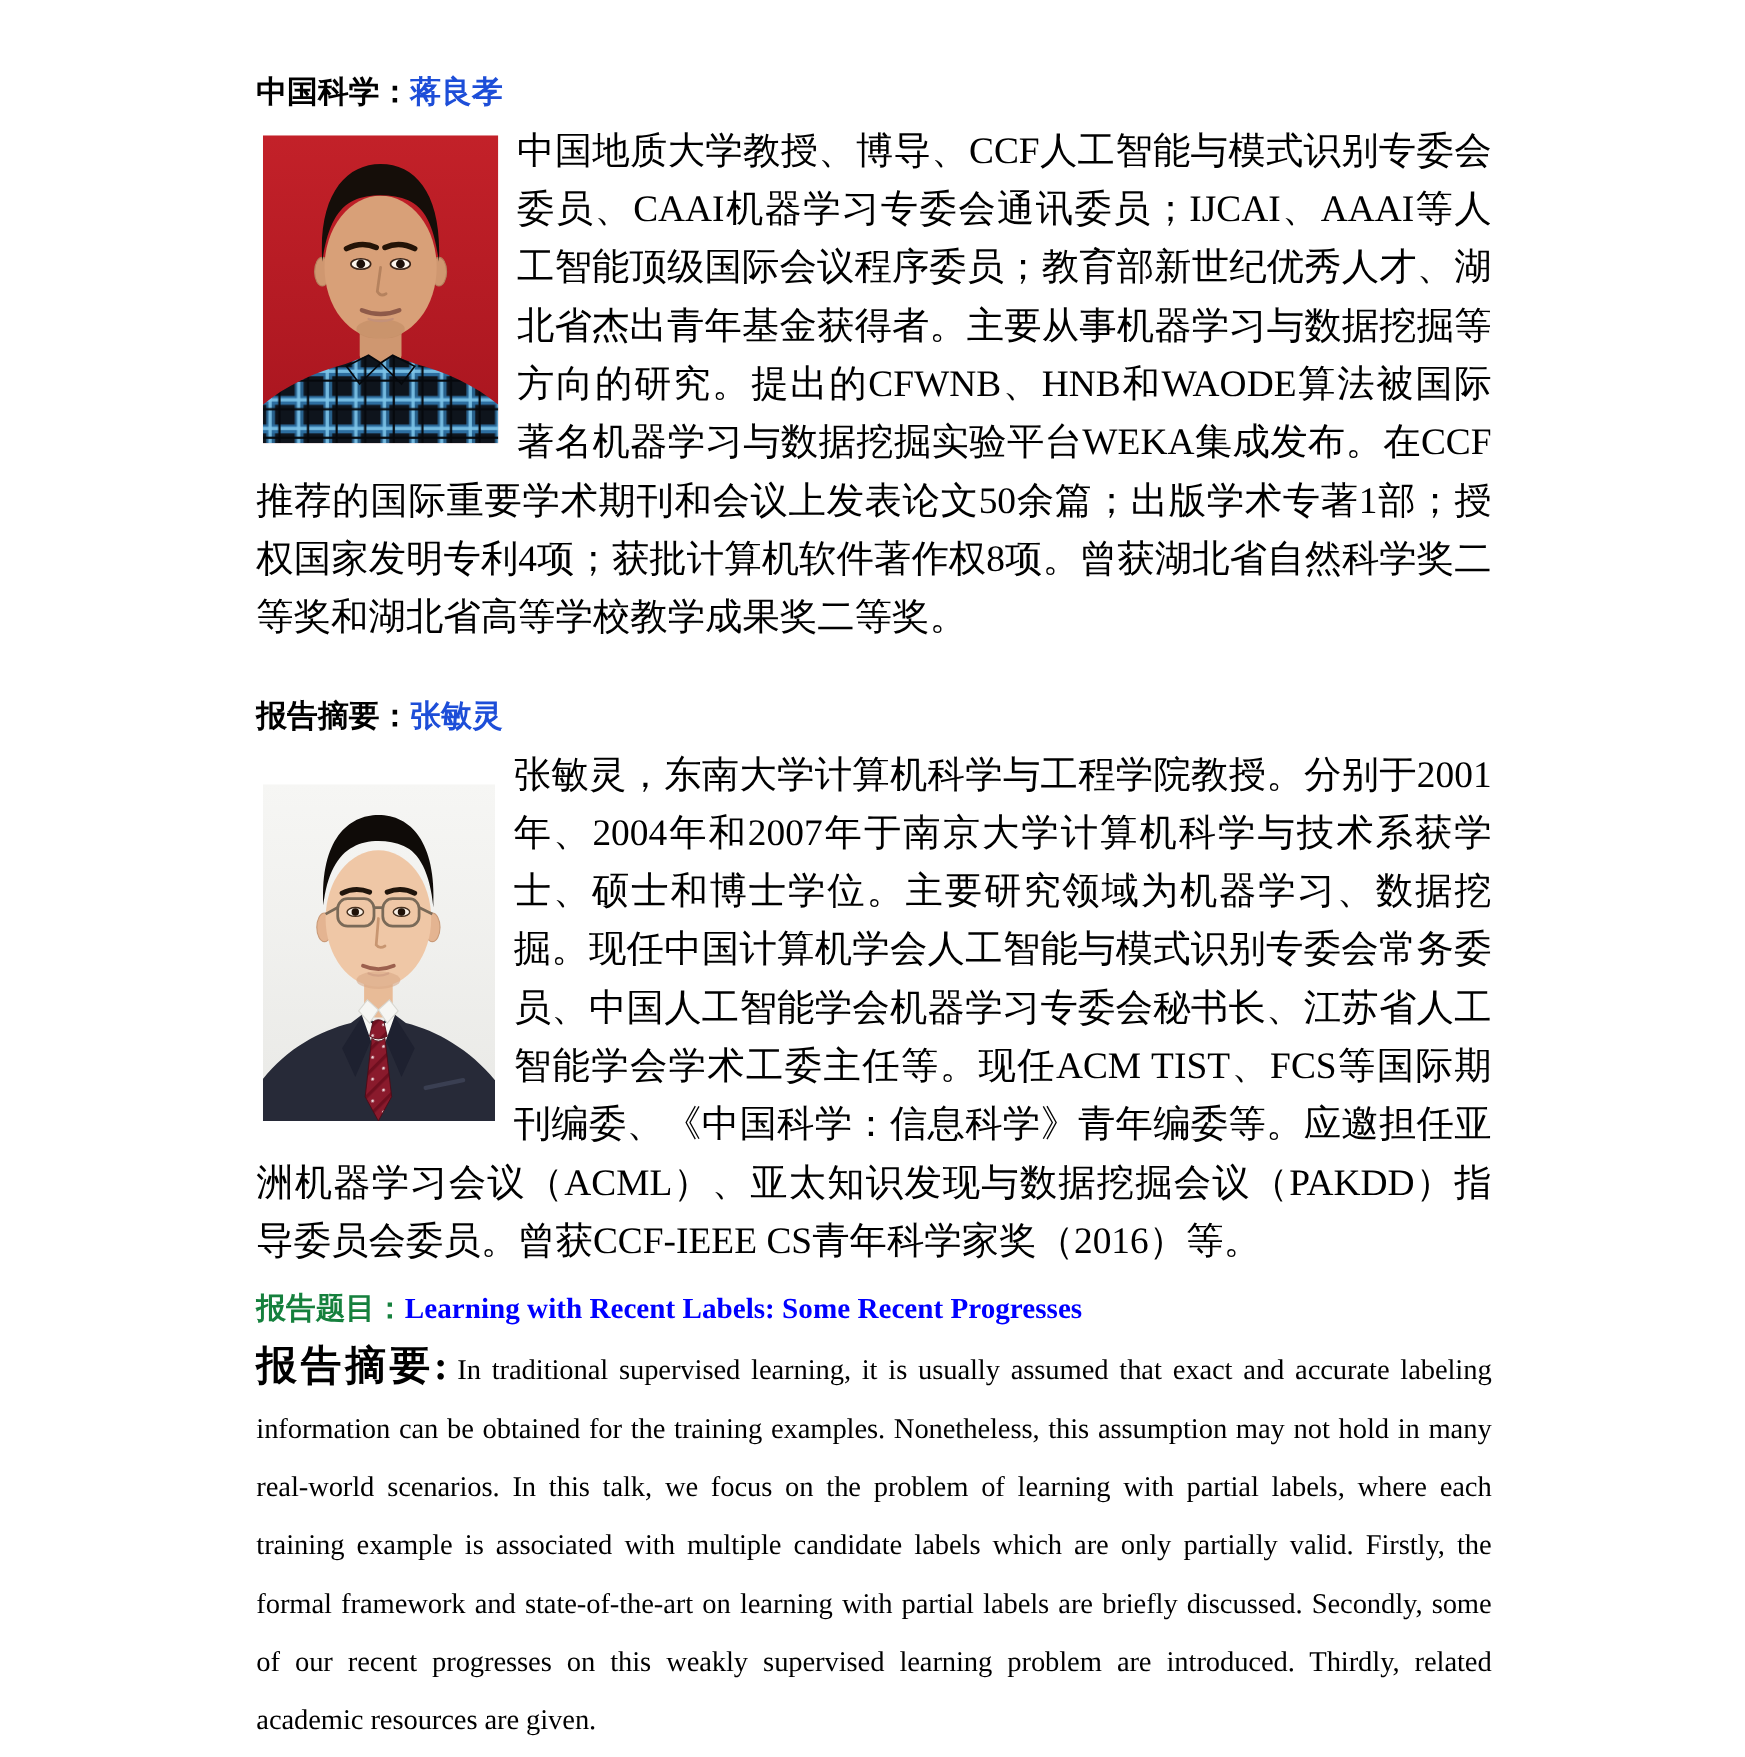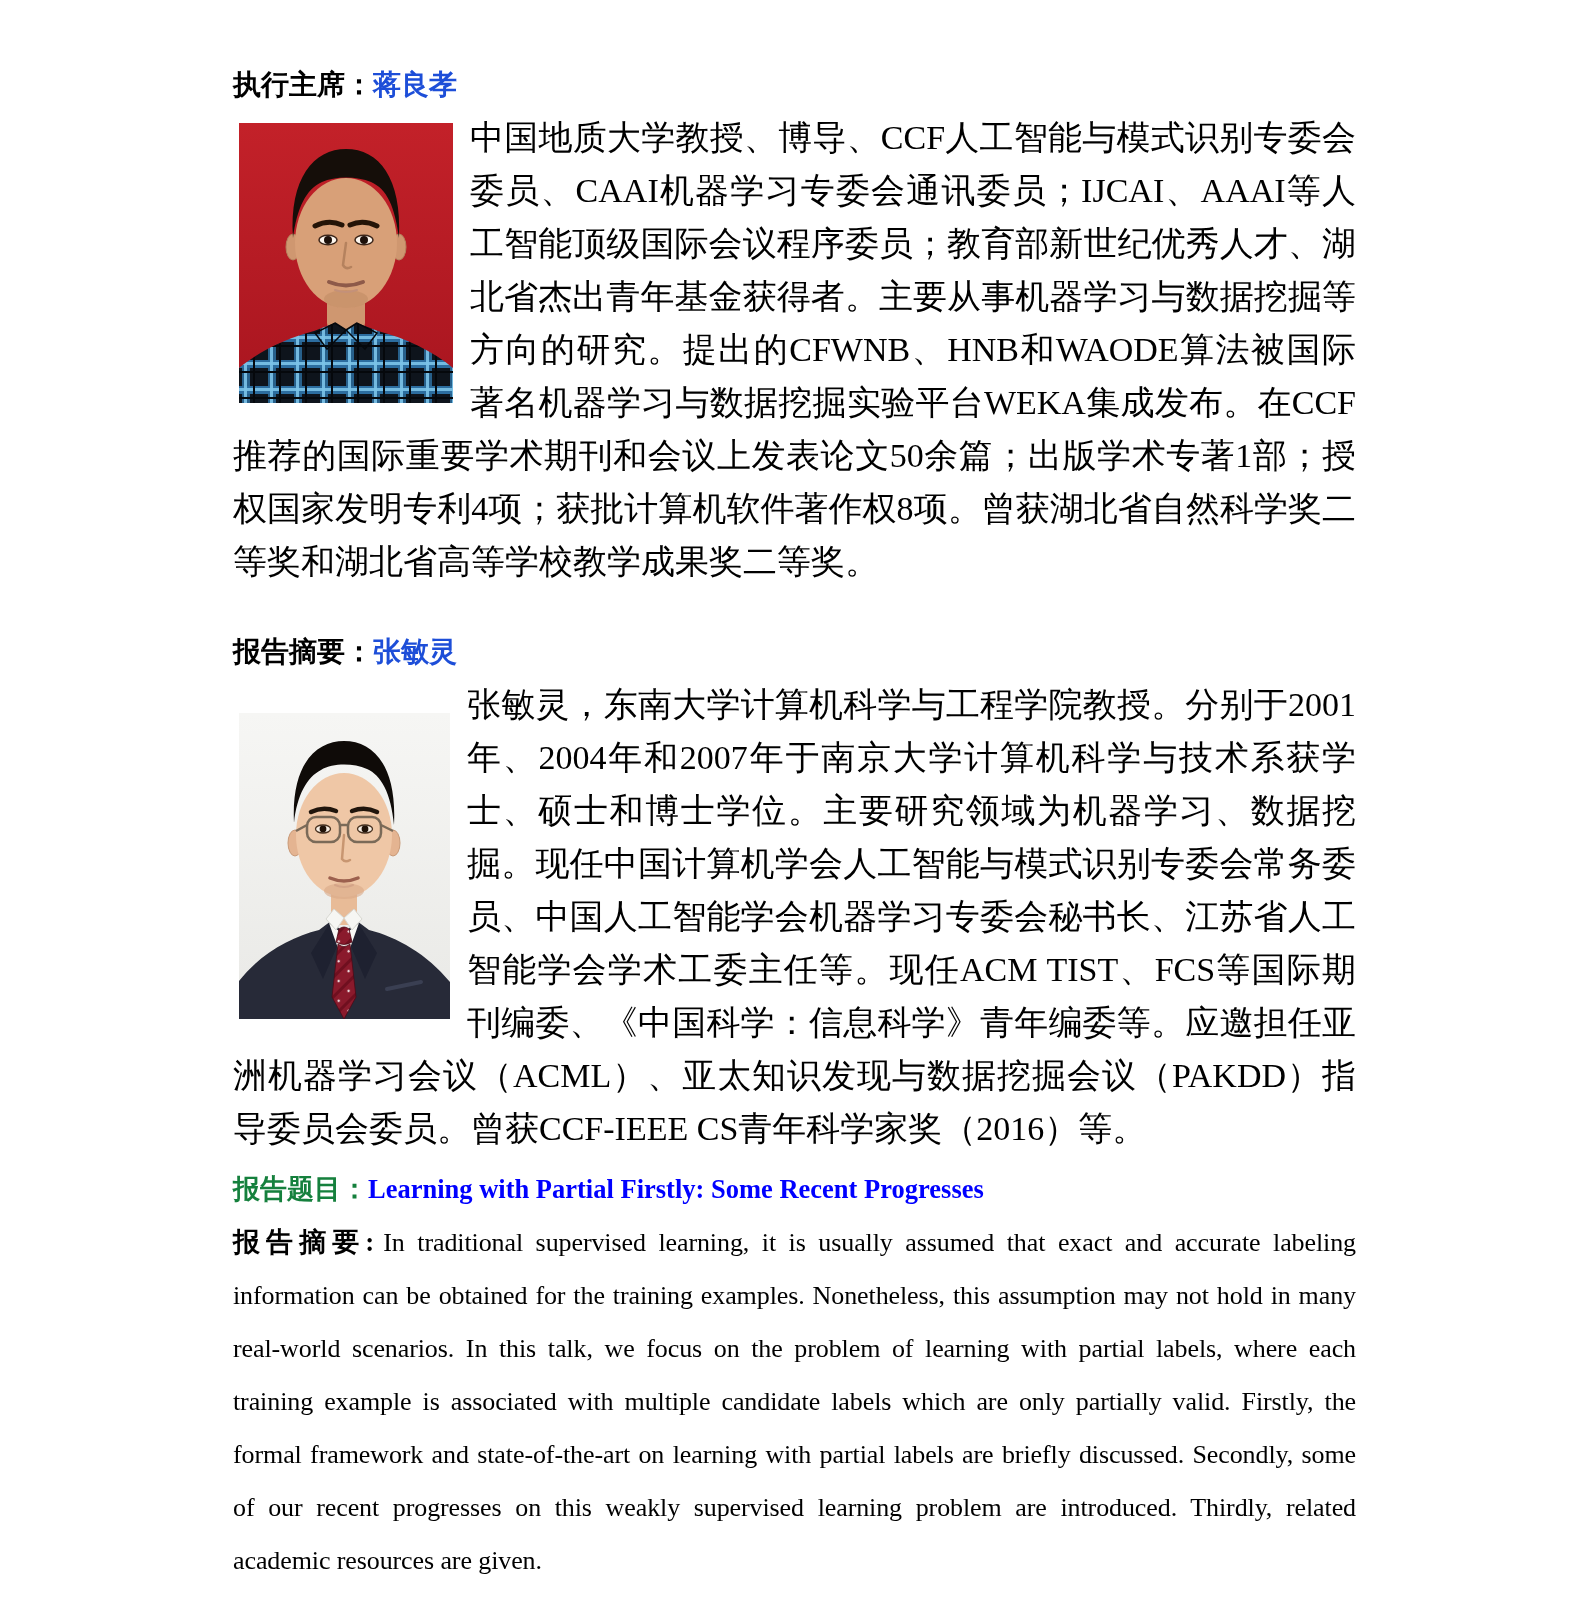--- a/index.html
+++ b/index.html
@@ -58,32 +58,32 @@
     cursor: pointer;
   }
   .abstract {
     font-size: 26px;
     line-height: 53px;
     text-align: justify;
     letter-spacing: -0.1px;
   }
   .abstract-label {
     font-weight: bold;
-    font-size: 27px;
+    font-size: 37px;
     margin-right: 9px;
   }
 </style>
 </head>
 <body>
 
 <div class="page">
 
   <div class="section section-1">
     <div class="heading">
-      <span class="hlabel">执行主席：</span><a class="name-link">蒋良孝</a>
+      <span class="hlabel">中国科学：</span><a class="name-link">蒋良孝</a>
     </div>
     <p class="bio">
       <span class="photo-float photo1">
         <svg width="214" height="280" viewBox="0 0 214 280" xmlns="http://www.w3.org/2000/svg">
           <defs>
             <linearGradient id="redbg" x1="0" y1="0" x2="0" y2="1">
               <stop offset="0" stop-color="#c32129"></stop>
                 <stop offset="1" stop-color="#a8151f"></stop>
             </linearGradient>
             <pattern id="plaidpat" width="26" height="26" patternUnits="userSpaceOnUse">
@@ -166,20 +166,20 @@
           <path d="M68,112 L57,118 M142,112 L154,118" stroke="#7a6a58" stroke-width="2.5"></path>
           <path d="M105,122 L103,146 Q106,150 111,147" stroke="#c89671" stroke-width="2.5" fill="none" stroke-linecap="round"></path>
           <path d="M91,165 Q105,171 119,165" stroke="#9c604e" stroke-width="3.5" fill="none" stroke-linecap="round"></path>
           <path d="M96,172 Q105,176 114,172" stroke="#d4a488" stroke-width="2" fill="none" stroke-linecap="round"></path>
         </svg>
       </span><span class="bio-text">张敏灵，东南大学计算机科学与工程学院教授。分别于2001年、2004年和2007年于南京大学计算机科学与技术系获学士、硕士和博士学位。主要研究领域为机器学习、数据挖掘。现任中国计算机学会人工智能与模式识别专委会常务委员、中国人工智能学会机器学习专委会秘书长、江苏省人工智能学会学术工委主任等。现任ACM TIST、FCS等国际期刊编委、《中国科学：信息科学》青年编委等。应邀担任亚洲机器学习会议（ACML）、亚太知识发现与数据挖掘会议（PAKDD）指导委员会委员。曾获CCF-IEEE CS青年科学家奖（2016）等。</span>
     </p>
   </div>
 
   <p class="talk-title-line">
-    <span class="hlabel">报告题目：</span><a class="talk-title">Learning with Partial Firstly: Some Recent Progresses</a>
+    <span class="hlabel">报告题目：</span><a class="talk-title">Learning with Recent Labels: Some Recent Progresses</a>
   </p>
 
   <p class="abstract">
     <span class="abstract-label">报告摘要:</span><span>In traditional supervised learning, it is usually assumed that exact and accurate labeling information can be obtained for the training examples. Nonetheless, this assumption may not hold in many real-world scenarios. In this talk, we focus on the problem of learning with partial labels, where each training example is associated with multiple candidate labels which are only partially valid. Firstly, the formal framework and state-of-the-art on learning with partial labels are briefly discussed. Secondly, some of our recent progresses on this weakly supervised learning problem are introduced. Thirdly, related academic resources are given.</span>
   </p>
 
 </div>
 
 </body></html>

